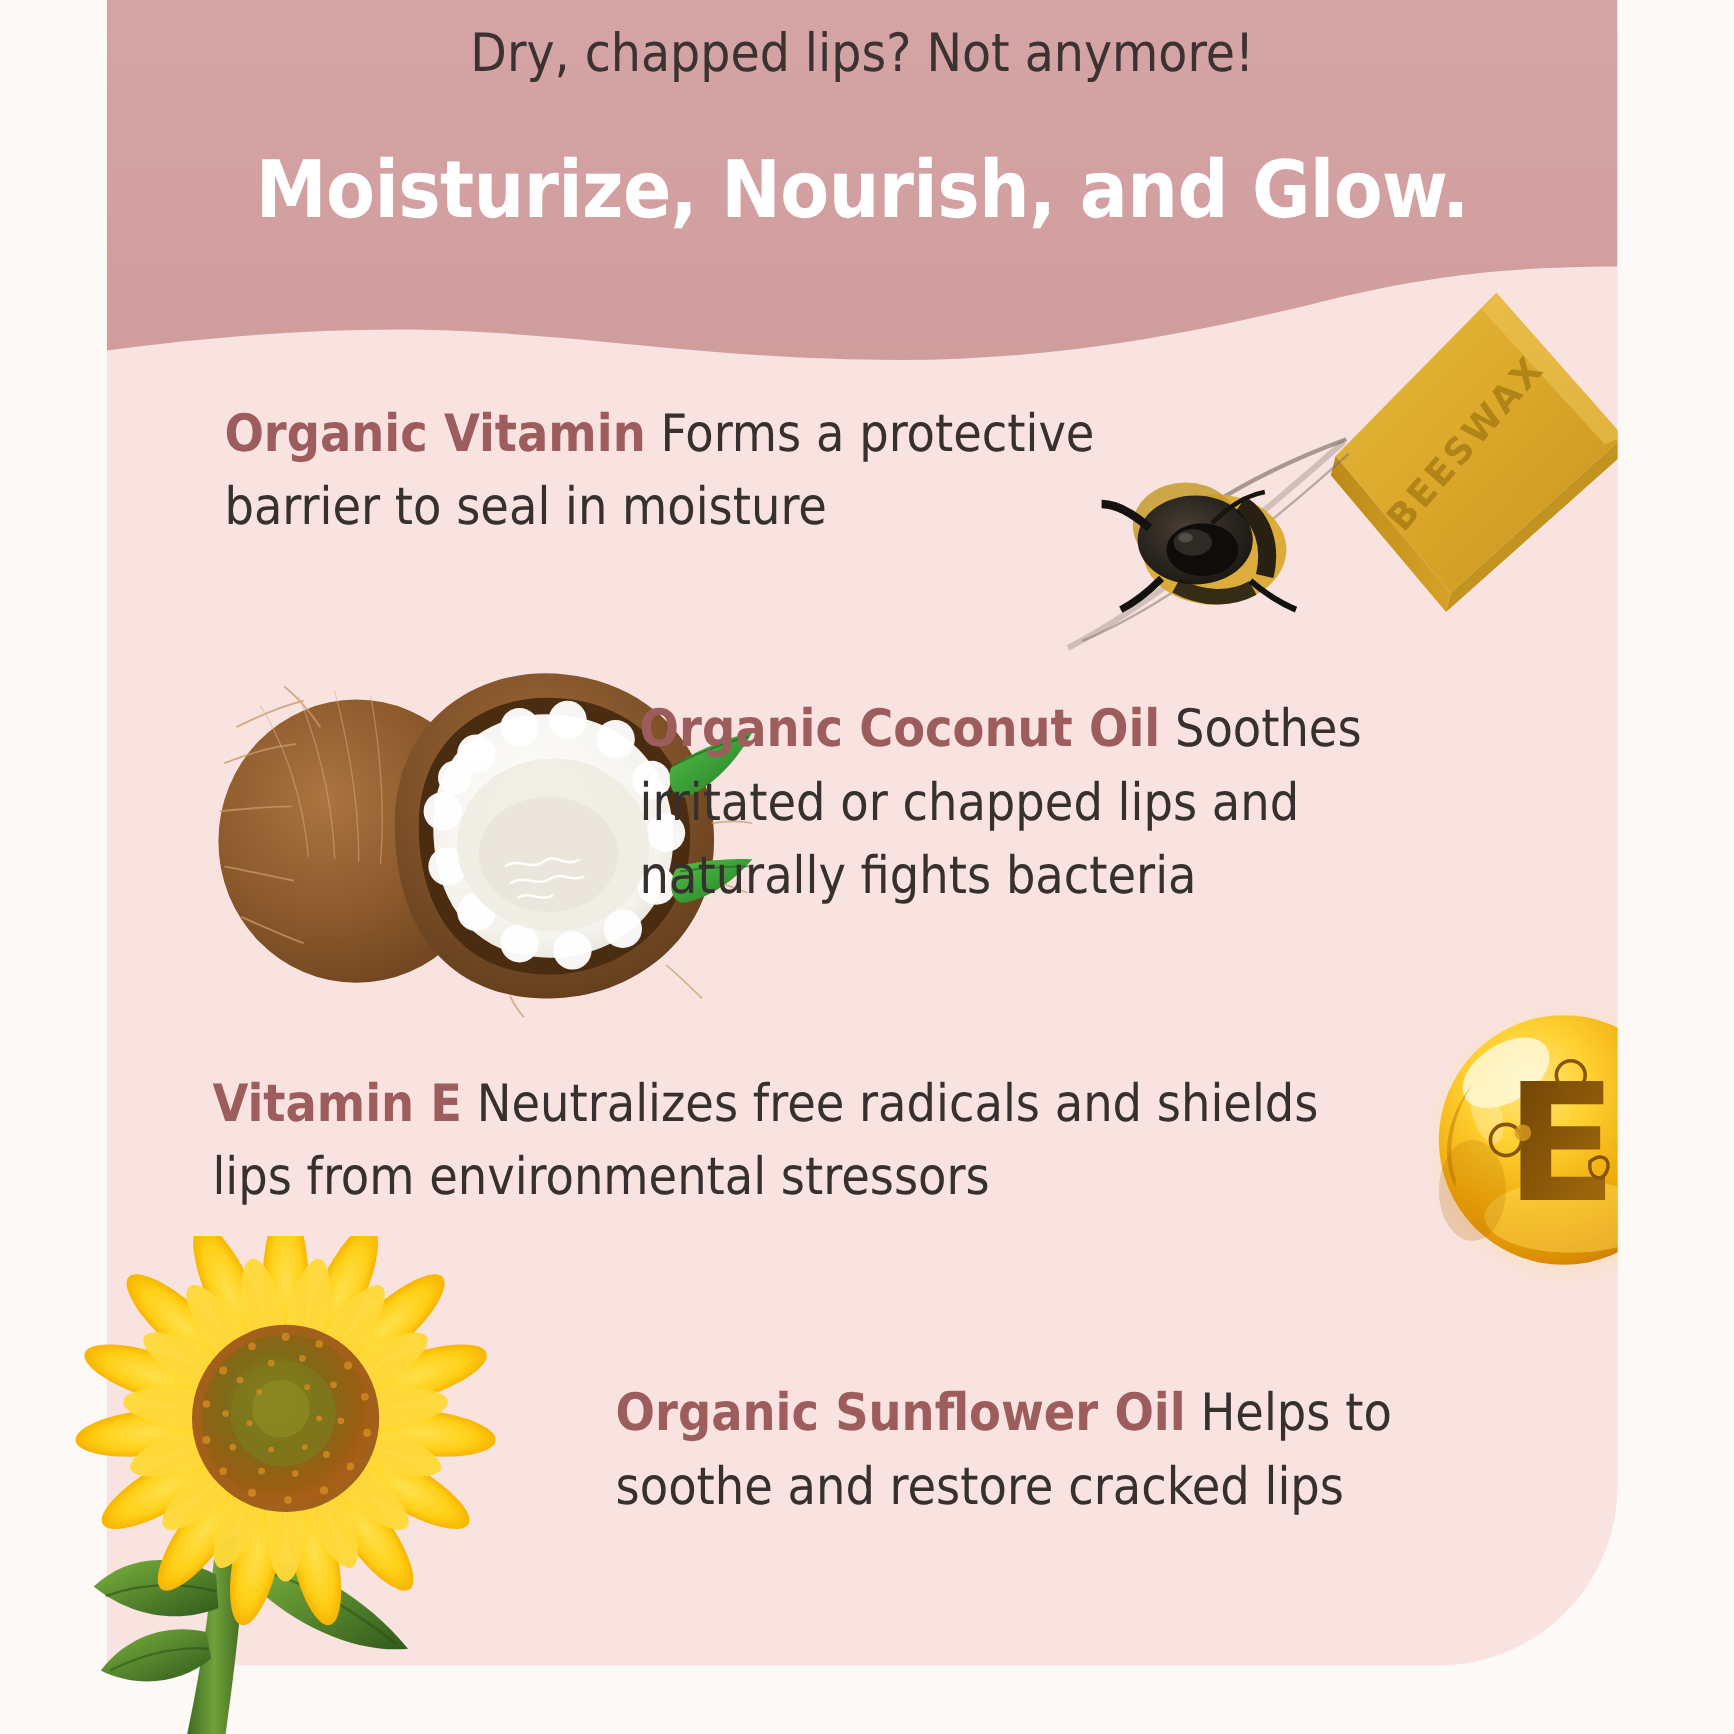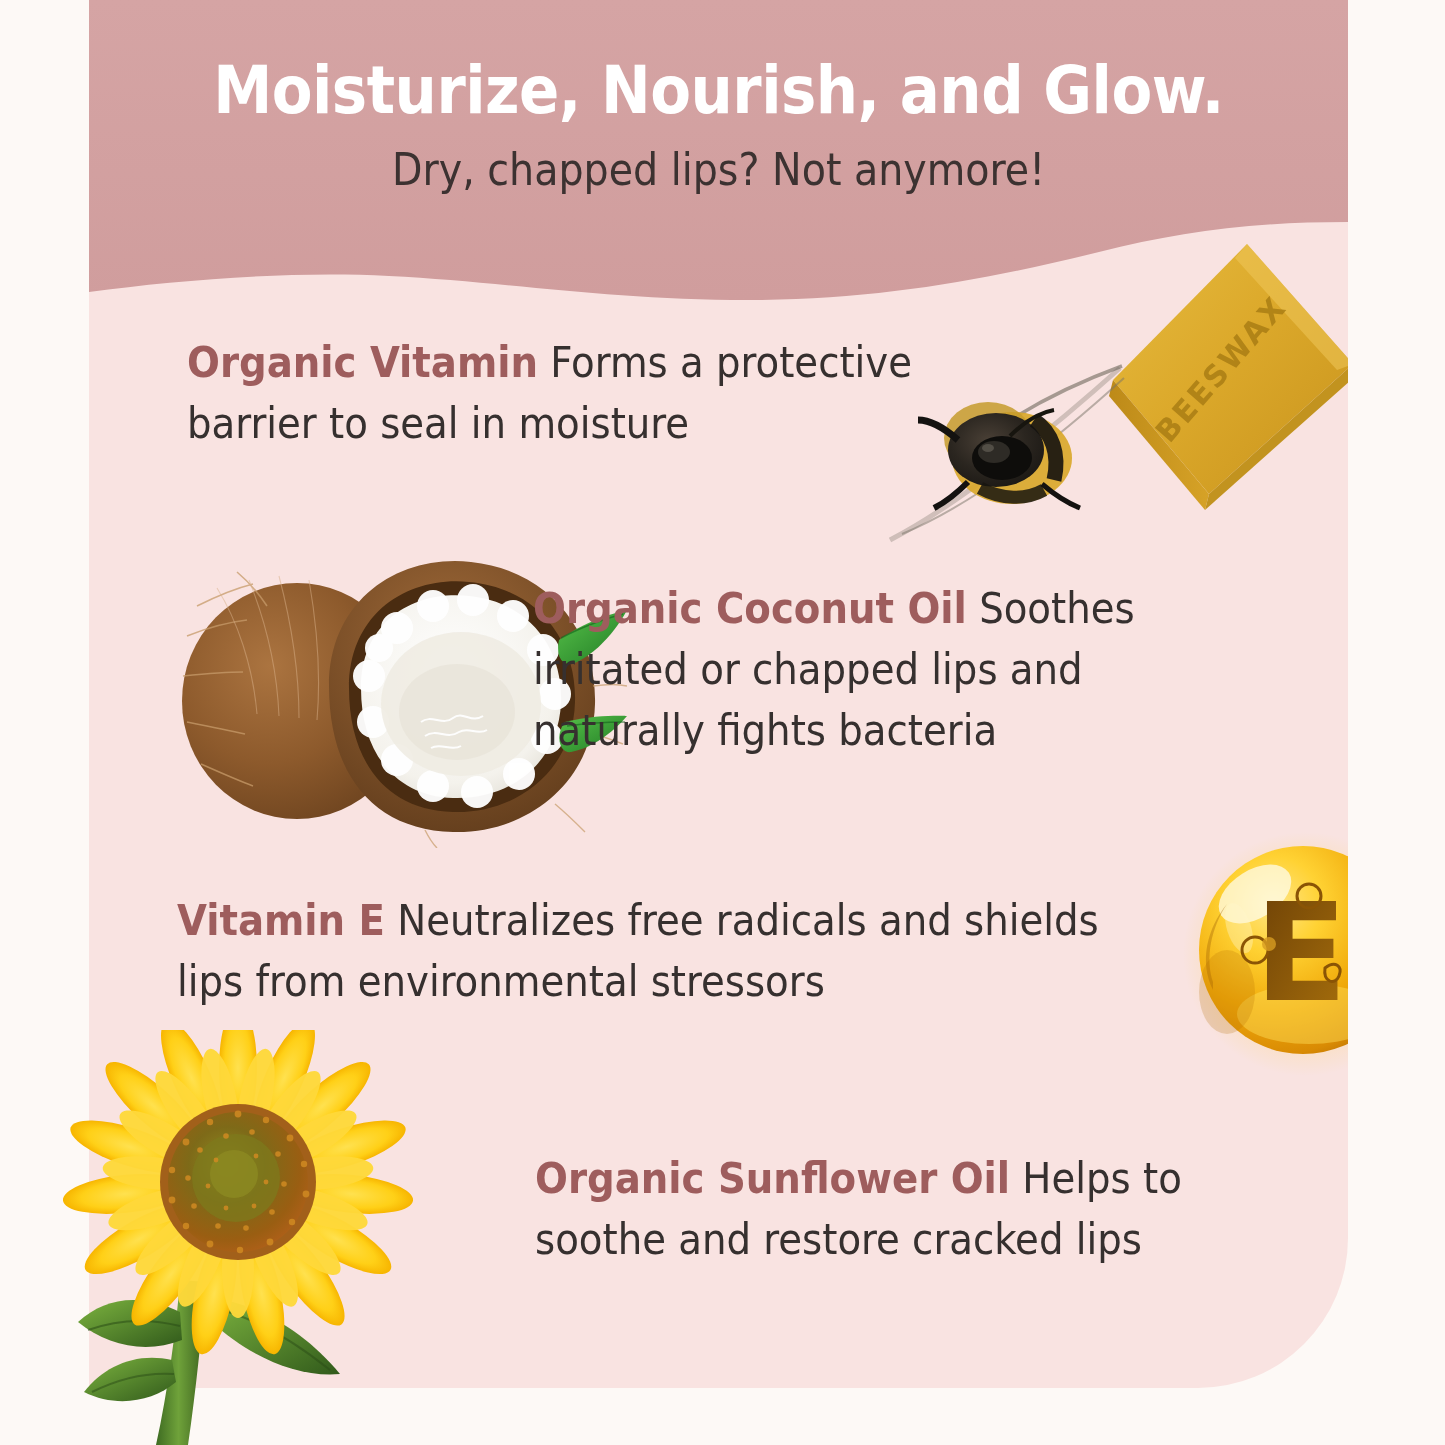--- a/index.html
+++ b/index.html
@@ -74,21 +74,21 @@
   }
   .ing-text .accent {
     color: #9E5D5D;
     font-weight: 700;
   }
 
   
   #ing-beeswax   { left: 98px;  top: 332px;  width: 845px; }
   #ing-coconut   { left: 444px; top: 578px;  width: 700px; }
   #ing-vitamine  { left: 88px;  top: 890px;  width: 990px; }
-  #ing-sunflower { left: 424px; top: 1148px; width: 735px; margin-left: 22px; }
+  #ing-sunflower { left: 424px; top: 1148px; width: 735px; }
 
   
   #art-beeswax {
     position: absolute;
     left: 1012px; top: 238px;
     width: 258px; height: 278px;
     z-index: 4;
   }
   #art-beeswax svg { width: 100%; height: 100%; display: block; }
 
@@ -143,22 +143,22 @@
       </defs>
       <path d="M0,0 L1259,0 L1259,222
                C1160,222 1090,232 1010,252
                C900,279 790,300 660,300
                C520,300 420,282 300,276
                C200,271 90,280 0,292 Z" fill="url(#bandG)"></path>
     </svg>
   </div>
 
   <div id="header-text">
+    <div id="subtitle">Dry, chapped lips? Not anymore!</div>
     <div id="title">Moisturize, Nourish, and Glow.</div>
-    <div id="subtitle">Dry, chapped lips? Not anymore!</div>
   </div>
 
   <div id="art-beeswax">
     <svg viewBox="0 0 258 278">
       <defs>
         <linearGradient id="waxTop" x1="0" y1="0" x2="1" y2="1">
           <stop offset="0%" stop-color="#E6BB3F"></stop>
           <stop offset="45%" stop-color="#DCA92B"></stop>
           <stop offset="100%" stop-color="#C8931C"></stop>
         </linearGradient>

